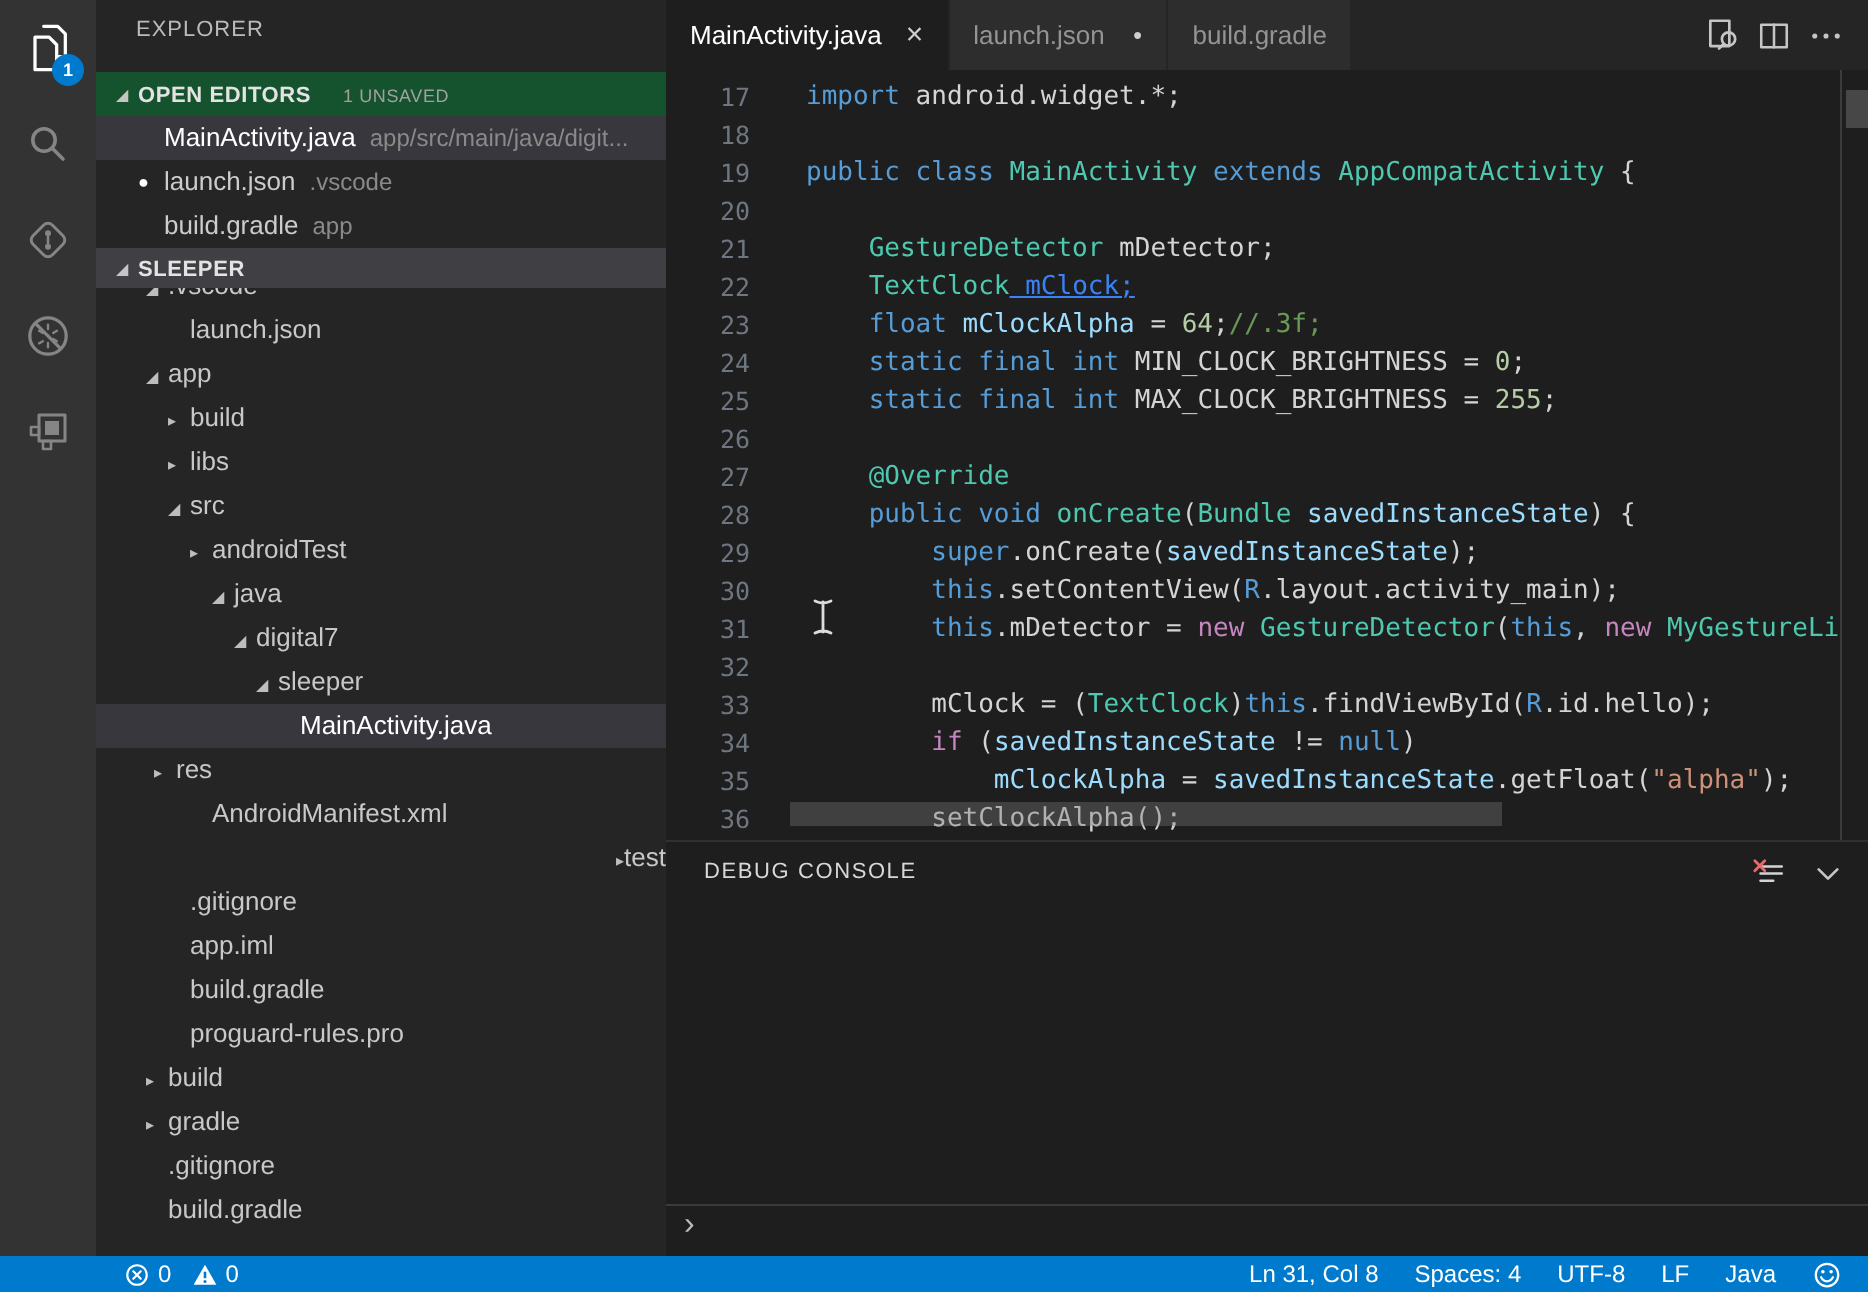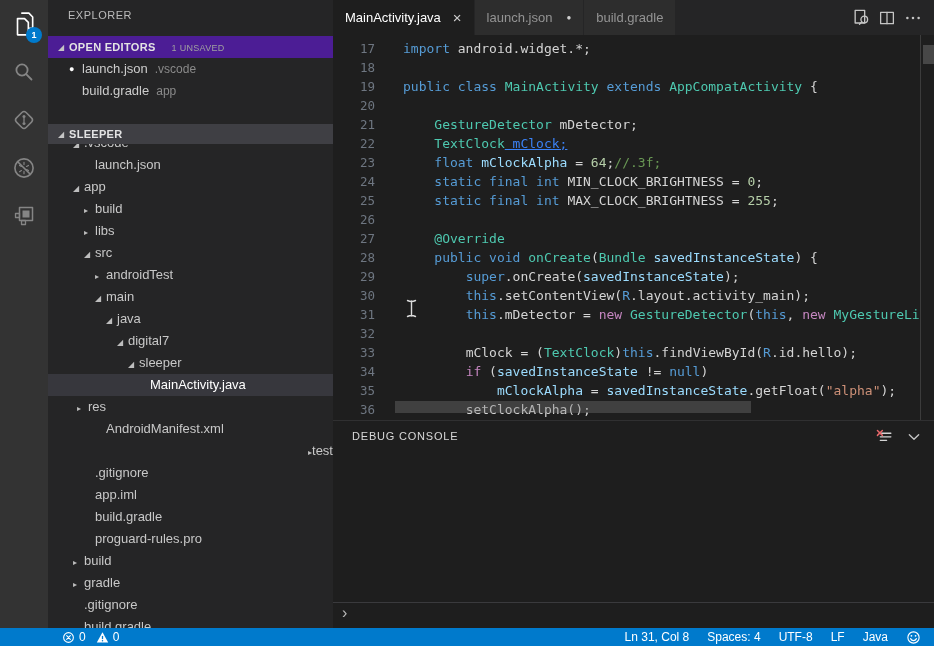--- a/index.html
+++ b/index.html
@@ -10,21 +10,21 @@
   .activitybar{position:absolute;left:0;top:0;width:48px;height:628px;background:#333333;z-index:5;}
   .ab-item{position:relative;width:48px;height:48px;display:flex;align-items:center;justify-content:center;color:#858585;cursor:pointer;}
   .ab-item.active{color:#ffffff;}
   .ab-icon svg{display:block;}
   .ab-badge{position:absolute;right:6px;bottom:5px;min-width:16px;height:16px;border-radius:9px;background:#007acc;color:#fff;
     font-size:9px;line-height:16px;text-align:center;font-weight:bold;}
 
   
   .sidebar{position:absolute;left:48px;top:0;width:285px;height:628px;background:#252526;color:#c5c5c5;font-size:13px;overflow:hidden;}
   .sidebar-title{position:absolute;left:20px;top:9px;font-size:11px;color:#bbbbbb;letter-spacing:.5px;}
-  .section-header{position:absolute;left:0;width:285px;height:22px;line-height:22px;background:#4c1d95;cursor:pointer;}
+  .section-header{position:absolute;left:0;width:285px;height:22px;line-height:22px;background:#14532d;cursor:pointer;}
   .section-header .twistie{display:inline-block;width:10px;margin-left:10px;font-size:8px;color:#c5c5c5;vertical-align:1px;}
   .section-header .sec-label{font-size:11px;font-weight:bold;color:#e3e3e3;letter-spacing:.3px;margin-left:1px;}
   .section-badge{font-size:9px;color:#a0a0a0;margin-left:16px;letter-spacing:.3px;}
   #openEditorsHeader{top:36px;}
   #sleeperHeader{top:124px;height:20px;line-height:20px;background:#3f3f44;z-index:3;}
 
   .oe-rows{position:absolute;top:58px;left:0;width:285px;}
   .oe-row{position:relative;height:22px;line-height:22px;padding-left:34px;white-space:nowrap;cursor:pointer;}
   .oe-row.selected{background:#37373d;}
   .oe-row .dirty-dot{position:absolute;left:21px;top:0;color:#ffffff;font-size:9px;}
@@ -131,36 +131,36 @@
     </div>
   </div>
 
 <div class="sidebar">
   <div class="sidebar-title">EXPLORER</div>
 
   <div class="section-header" id="openEditorsHeader">
     <span class="twistie">◢</span><span class="sec-label">OPEN EDITORS</span><span class="section-badge">1 UNSAVED</span>
   </div>
   <div class="oe-rows" id="openEditorRows">
+      <div class="oe-row selected"><span class="oe-name">MainActivity.java</span><span class="oe-detail">app/src/main/java/digit...</span></div>
       <div class="oe-row"><span class="dirty-dot">●</span><span class="oe-name">launch.json</span><span class="oe-detail">.vscode</span></div>
       <div class="oe-row"><span class="oe-name">build.gradle</span><span class="oe-detail">app</span></div>
     </div>
 
   <div class="section-header" id="sleeperHeader">
     <span class="twistie">◢</span><span class="sec-label">SLEEPER</span>
   </div>
   <div class="tree" id="fileTree">
       <div class="tree-row clipped" style="padding-left: 25px;"><span class="twistie">◢</span><span class="tree-label">.vscode</span></div>
       <div class="tree-row" style="padding-left: 36px;"><span class="spacer"></span><span class="tree-label">launch.json</span></div>
       <div class="tree-row" style="padding-left: 25px;"><span class="twistie">◢</span><span class="tree-label">app</span></div>
       <div class="tree-row" style="padding-left: 36px;"><span class="twistie">▸</span><span class="tree-label">build</span></div>
       <div class="tree-row" style="padding-left: 36px;"><span class="twistie">▸</span><span class="tree-label">libs</span></div>
       <div class="tree-row" style="padding-left: 36px;"><span class="twistie">◢</span><span class="tree-label">src</span></div>
       <div class="tree-row" style="padding-left: 47px;"><span class="twistie">▸</span><span class="tree-label">androidTest</span></div>
-      <div class="tree-row" style="padding-left: 47px;"><span class="twistie">◢</span><span class="tree-label">main</span></div>
       <div class="tree-row" style="padding-left: 58px;"><span class="twistie">◢</span><span class="tree-label">java</span></div>
       <div class="tree-row" style="padding-left: 69px;"><span class="twistie">◢</span><span class="tree-label">digital7</span></div>
       <div class="tree-row" style="padding-left: 80px;"><span class="twistie">◢</span><span class="tree-label">sleeper</span></div>
       <div class="tree-row selected" style="padding-left: 91px;"><span class="spacer"></span><span class="tree-label">MainActivity.java</span></div>
       <div class="tree-row" style="padding-left: 29px;"><span class="twistie">▸</span><span class="tree-label">res</span></div>
       <div class="tree-row" style="padding-left: 47px;"><span class="spacer"></span><span class="tree-label">AndroidManifest.xml</span></div>
       <div class="tree-row" style="padding-left: 36px; text-align: right;"><span class="twistie">▸</span><span class="tree-label">test</span></div>
       <div class="tree-row" style="padding-left: 36px;"><span class="spacer"></span><span class="tree-label">.gitignore</span></div>
       <div class="tree-row" style="padding-left: 36px;"><span class="spacer"></span><span class="tree-label">app.iml</span></div>
       <div class="tree-row" style="padding-left: 36px;"><span class="spacer"></span><span class="tree-label">build.gradle</span></div>

